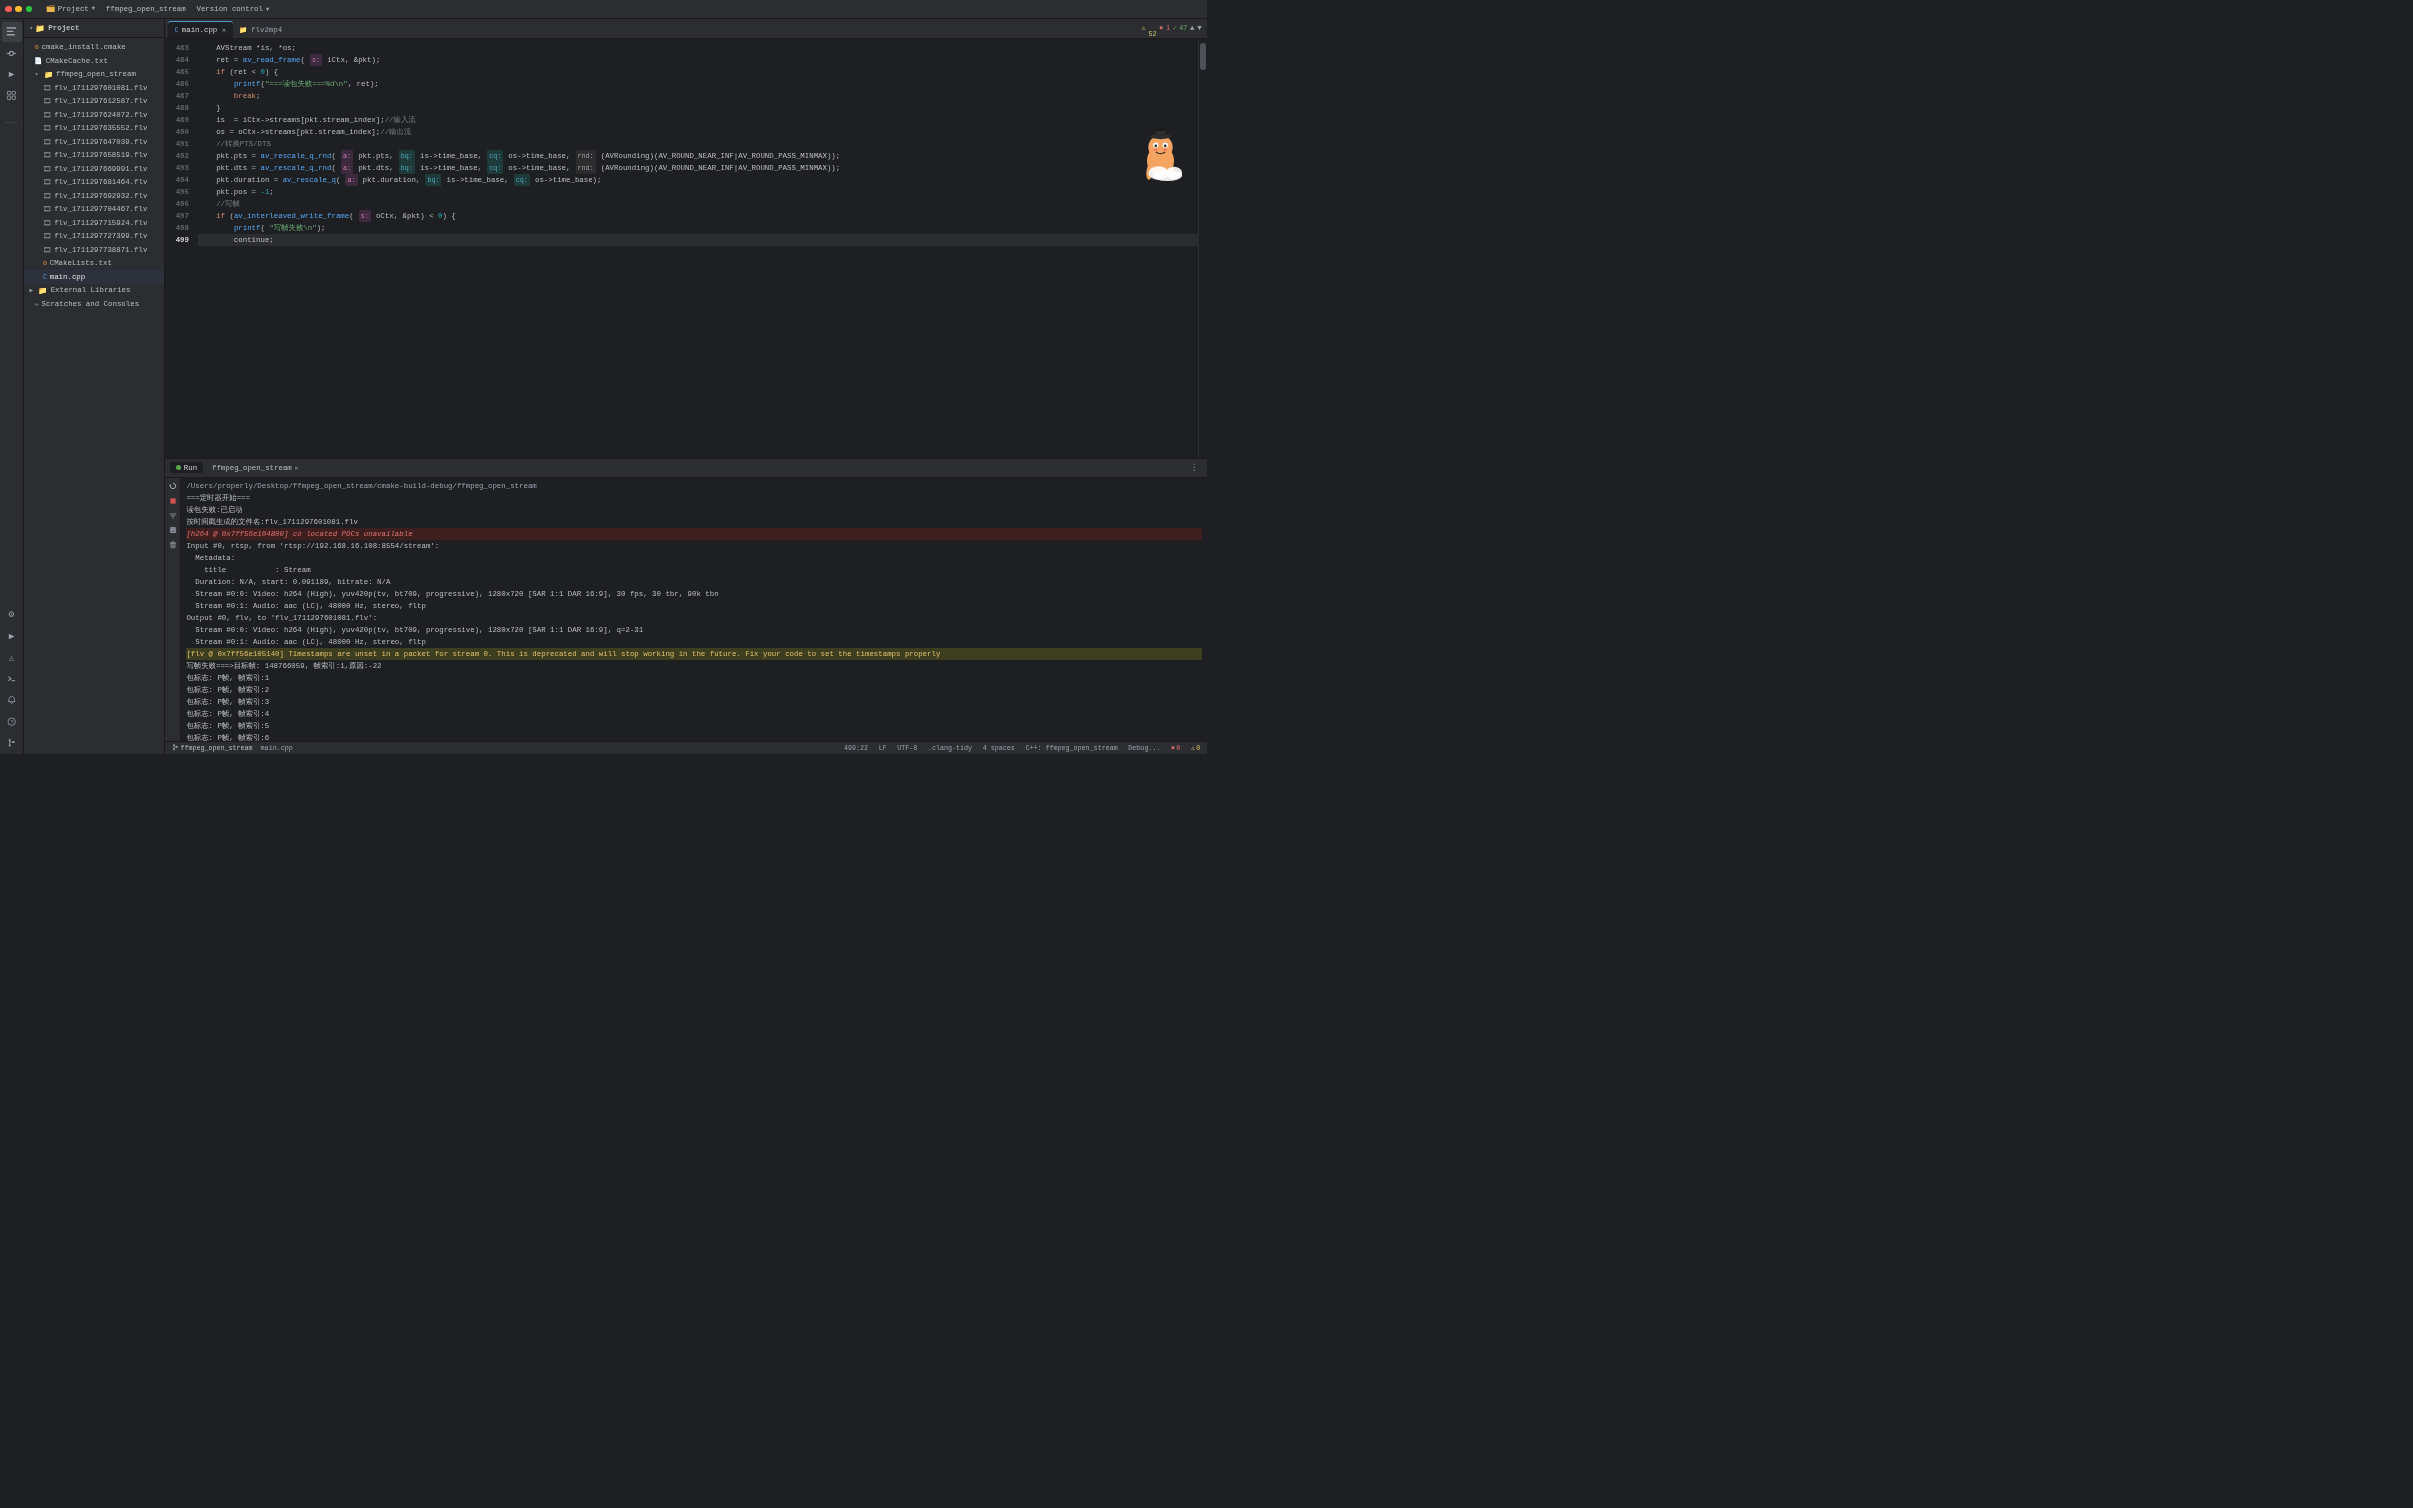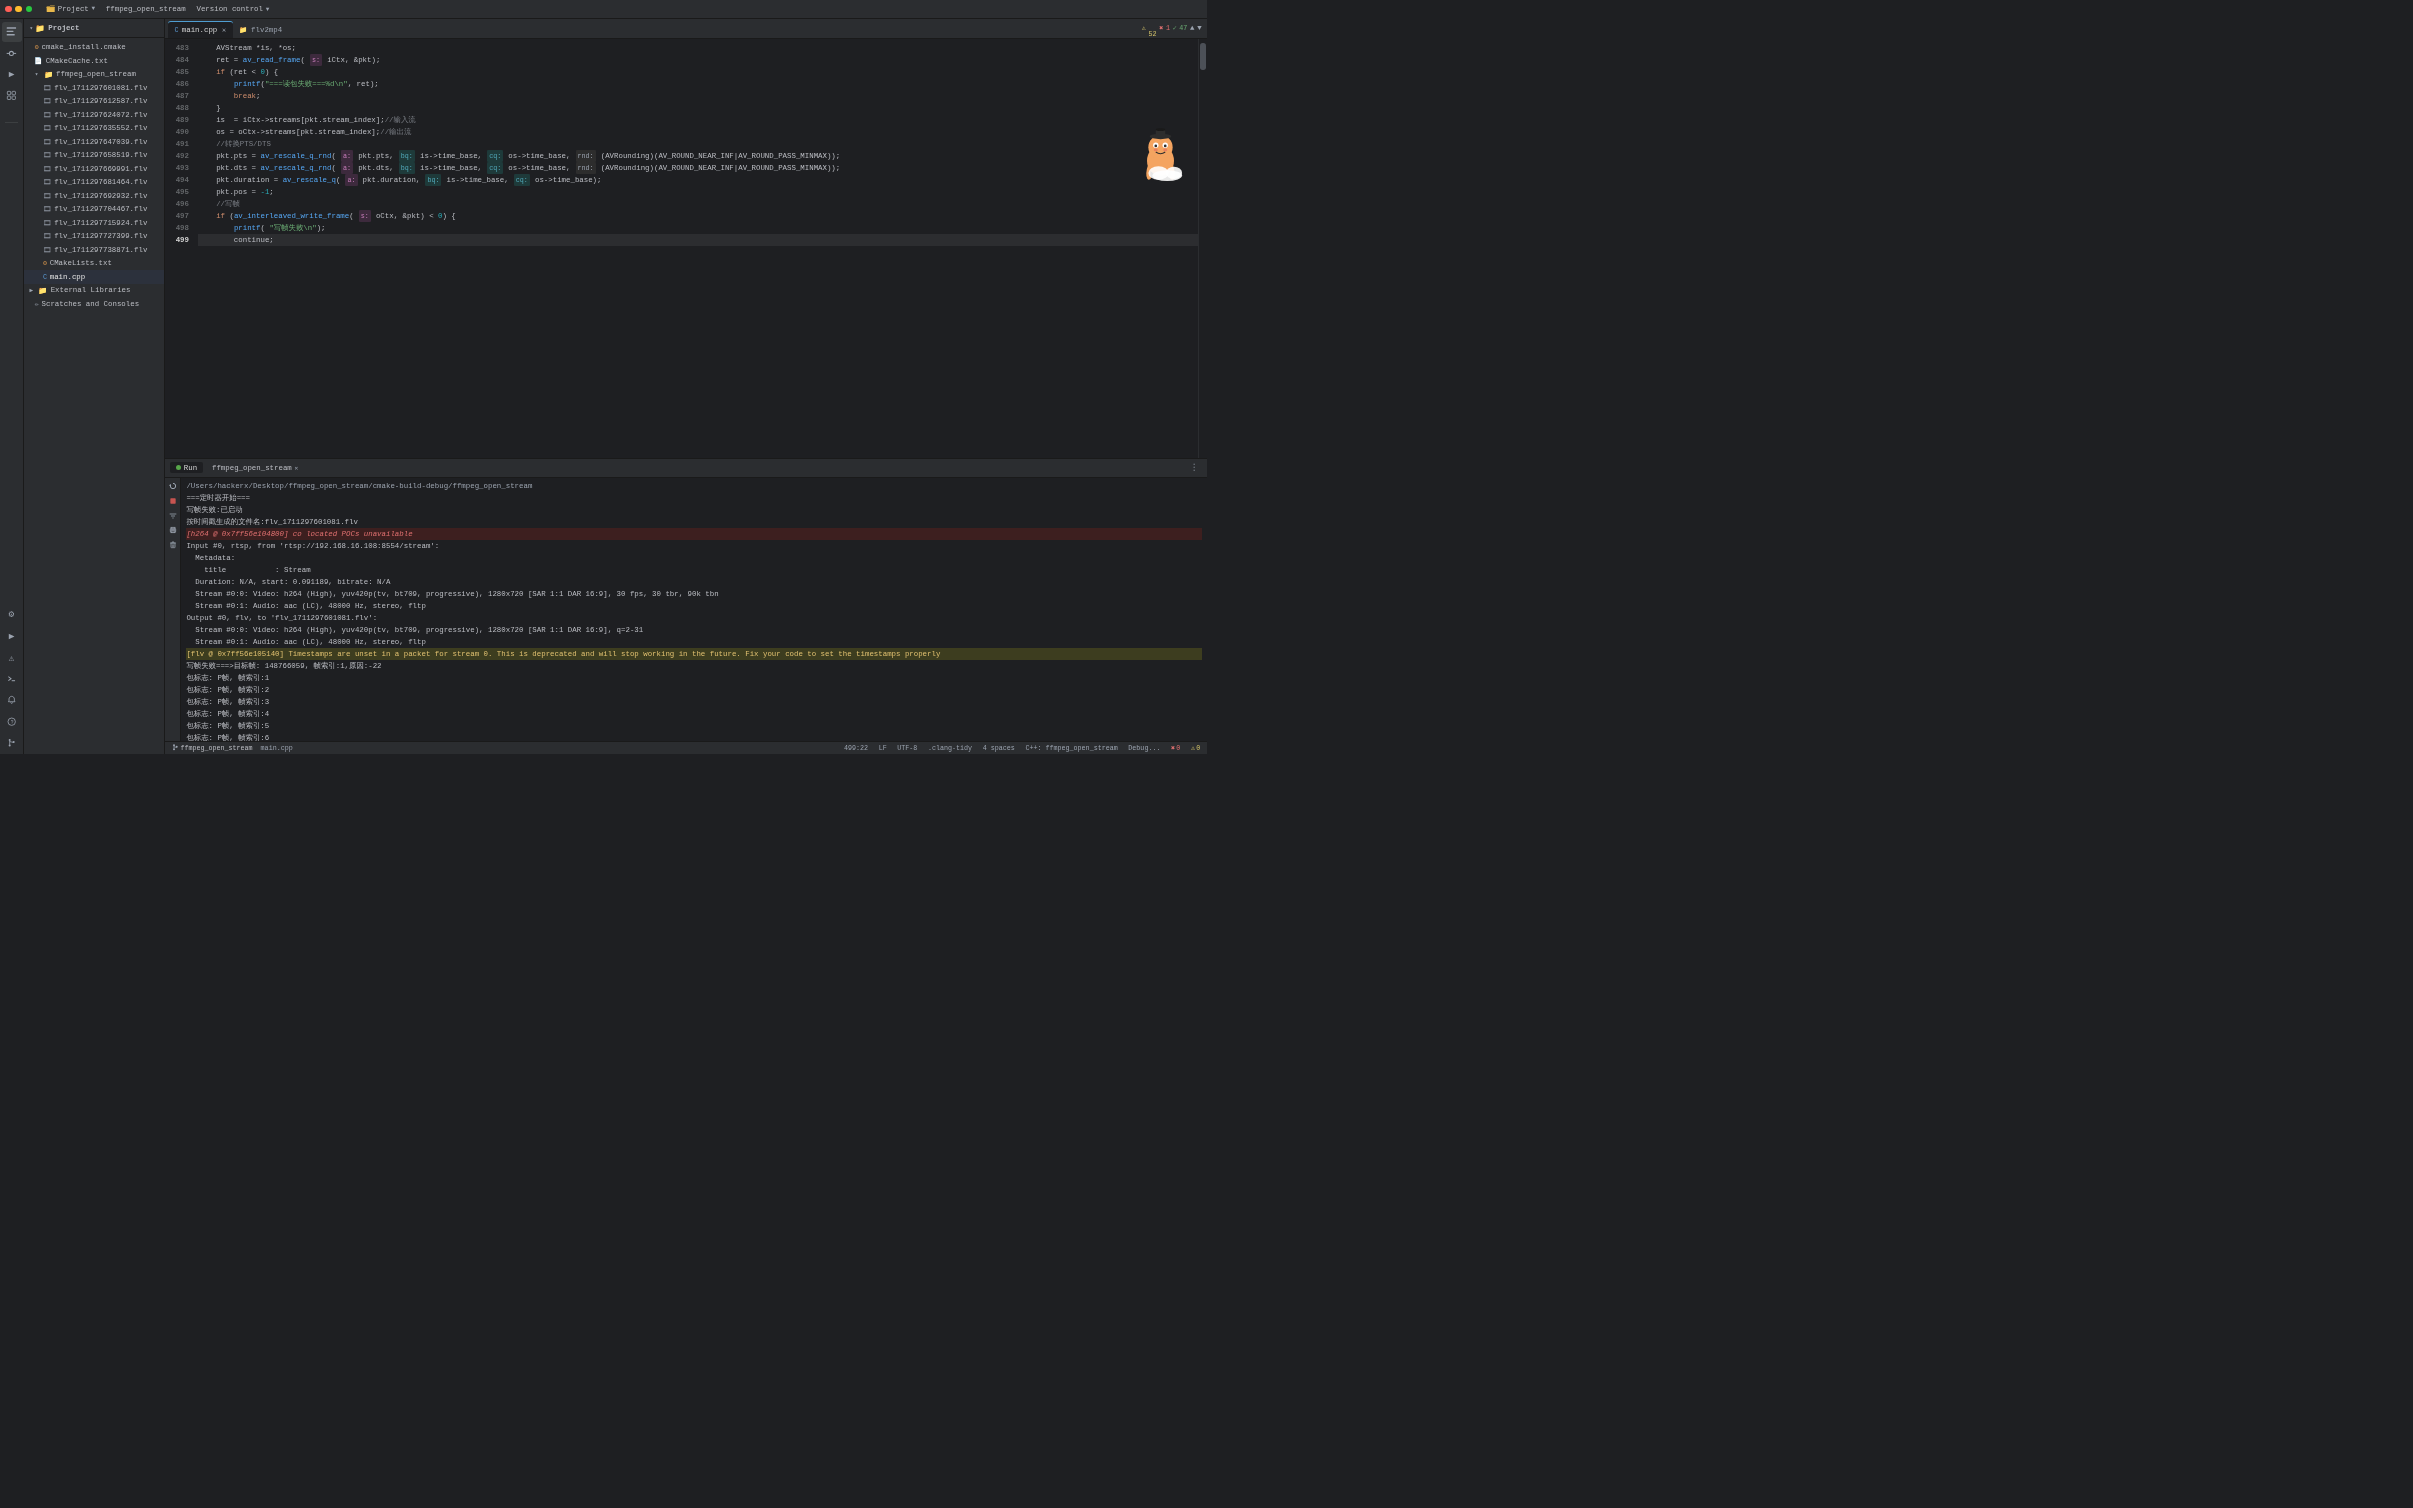--- a/index.html
+++ b/index.html
@@ -723,23 +723,23 @@
                 <rect x="3" y="3" width="6" height="7" rx="0.5" fill="none" stroke="#9ba3af" stroke-width="1.2"></rect>
                 <line x1="1.5" y1="3" x2="10.5" y2="3" stroke="#9ba3af" stroke-width="1.2"></line>
                 <line x1="4.5" y1="1.5" x2="7.5" y2="1.5" stroke="#9ba3af" stroke-width="1.2"></line>
                 <line x1="5" y1="5" x2="5" y2="9" stroke="#9ba3af" stroke-width="1"></line>
                 <line x1="7" y1="5" x2="7" y2="9" stroke="#9ba3af" stroke-width="1"></line>
               </svg>
             </div>
           </div>
 
           <div id="terminal-output">
-            <div class="term-line term-path">/Users/hackerx/Desktop/ffmpeg_open_stream/cmake-build-debug/ffmpeg_open_stream</div>
+            <div class="term-line term-path">/Users/properly/Desktop/ffmpeg_open_stream/cmake-build-debug/ffmpeg_open_stream</div>
             <div class="term-line">===定时器开始===</div>
-            <div class="term-line">写帧失败:已启动</div>
+            <div class="term-line">读包失败:已启动</div>
             <div class="term-line">按时间戳生成的文件名:flv_1711297601081.flv</div>
             <div class="term-line term-error">[h264 @ 0x7ff56e104800] co located POCs unavailable</div>
             <div class="term-line">Input #0, rtsp, from 'rtsp://192.168.16.108:8554/stream':</div>
             <div class="term-line">  Metadata:</div>
             <div class="term-line">    title           : Stream</div>
             <div class="term-line">  Duration: N/A, start: 0.091189, bitrate: N/A</div>
             <div class="term-line">  Stream #0:0: Video: h264 (High), yuv420p(tv, bt709, progressive), 1280x720 [SAR 1:1 DAR 16:9], 30 fps, 30 tbr, 90k tbn</div>
             <div class="term-line">  Stream #0:1: Audio: aac (LC), 48000 Hz, stereo, fltp</div>
             <div class="term-line">Output #0, flv, to 'flv_1711297601081.flv':</div>
             <div class="term-line">  Stream #0:0: Video: h264 (High), yuv420p(tv, bt709, progressive), 1280x720 [SAR 1:1 DAR 16:9], q=2-31</div>

